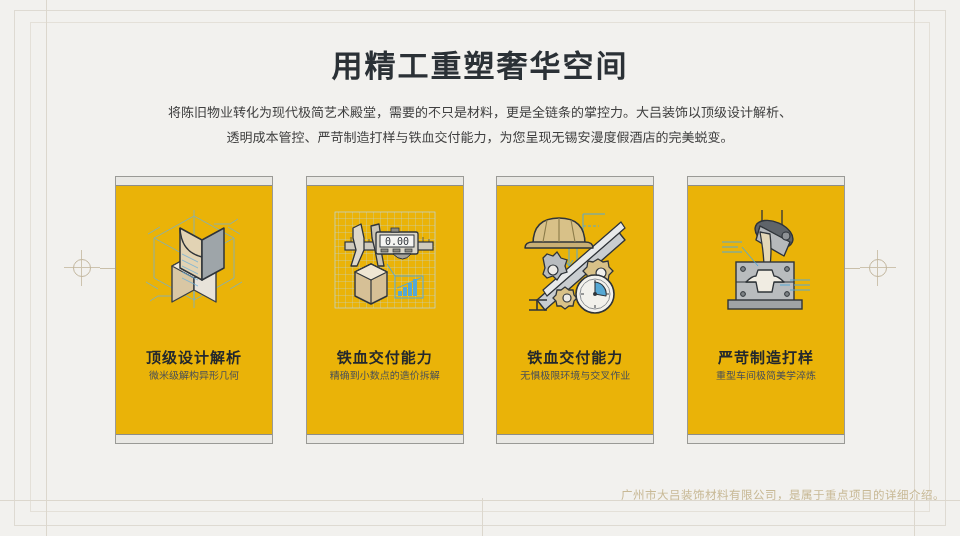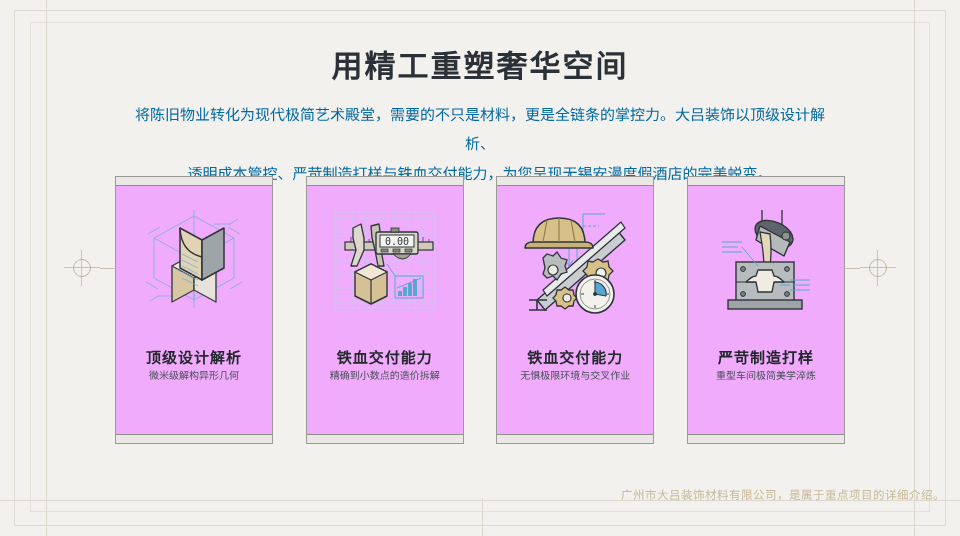--- a/index.html
+++ b/index.html
@@ -31,21 +31,21 @@
 
   
   .header{
     position:absolute;left:0;right:0;top:50px;text-align:center;
   }
   .page-title{
     font-size:31px;font-weight:bold;letter-spacing:2px;
     color:#2b3136;margin:0 0 16px 0;line-height:1.1;
   }
   .page-sub{
-    font-size:15px;line-height:1.95;color:#0369a1;
+    font-size:13px;line-height:1.95;color:#404040;
     width:700px;margin:0 auto;font-weight:normal;
   }
 
   
   .rail{
     position:absolute;top:268px;height:1px;background:#c9bfa9;
   }
   .rail-left{left:100px;width:56px;}
   .rail-right{right:100px;width:56px;}
 
@@ -65,21 +65,21 @@
   .ch-left{left:62px;}
   .ch-right{right:62px;}
 
   
   .cards{
     position:absolute;top:176px;left:115px;width:730px;
     display:flex;justify-content:space-between;
   }
   .card{
     width:158px;height:268px;
-    background:#f0abfc;
+    background:#eab308;
     border:1px solid #9a9a96;
     display:flex;flex-direction:column;align-items:center;
     box-sizing:border-box;
     position:relative;
   }
   .card-bar{
     width:100%;height:9px;flex:0 0 9px;
     border-bottom:1px solid #8d8d89;
     background:#e9e8e4;
     box-sizing:border-box;

